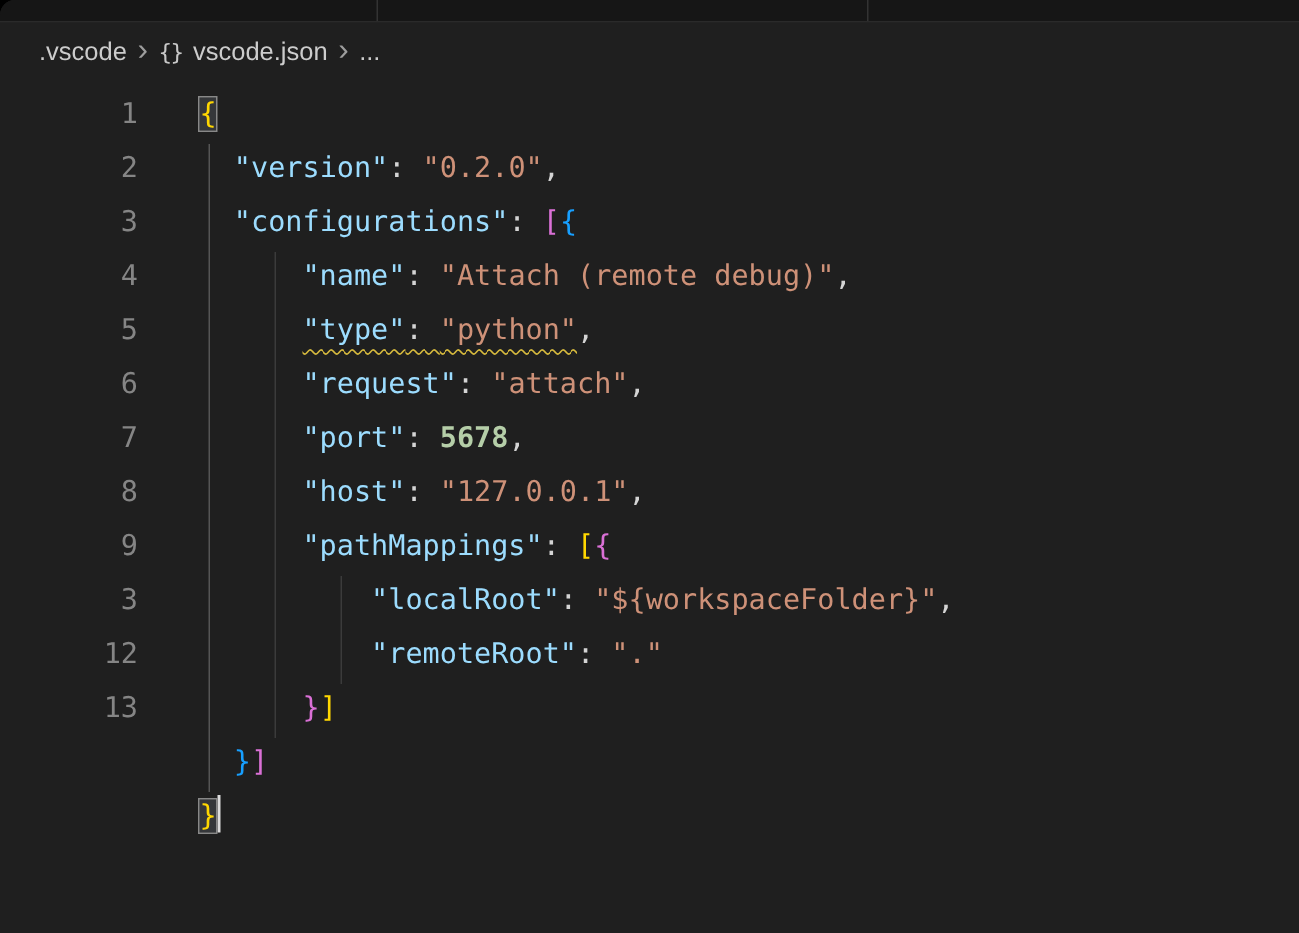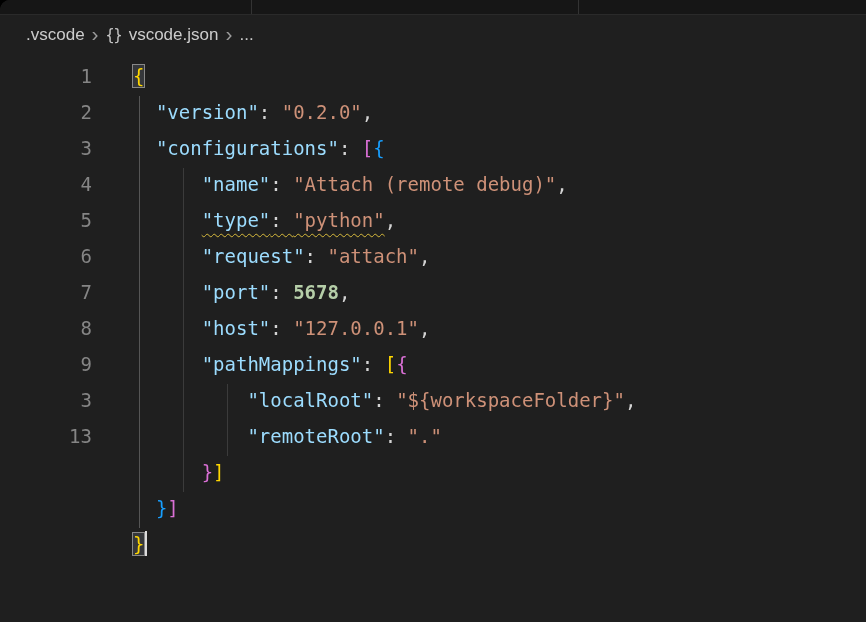--- a/index.html
+++ b/index.html
@@ -128,20 +128,21 @@
         <div class="line-number">1</div>
         <div class="line-number">2</div>
         <div class="line-number">3</div>
         <div class="line-number">4</div>
         <div class="line-number">5</div>
         <div class="line-number">6</div>
         <div class="line-number">7</div>
         <div class="line-number">8</div>
         <div class="line-number">9</div>
         <div class="line-number">3</div>
+        <div class="line-number">12</div>
         <div class="line-number">13</div>
       </div>
     <div class="code-area">
       <div class="indent-guide active" style="left:47px; top:38px;  height:432px"></div>
       <div class="indent-guide" style="left:91px; top:110px; height:324px"></div>
       <div class="indent-guide" style="left:135px; top:326px; height:72px"></div>
       <div>
           <div class="code-line"><span class="tok-b1 bm">{</span></div>
           <div class="code-line"><span class="tok-ws">  </span><span class="tok-key">"version"</span><span class="tok-p">: </span><span class="tok-str">"0.2.0"</span><span class="tok-p">,</span></div>
           <div class="code-line"><span class="tok-ws">  </span><span class="tok-key">"configurations"</span><span class="tok-p">: </span><span class="tok-b2">[</span><span class="tok-b3">{</span></div>

